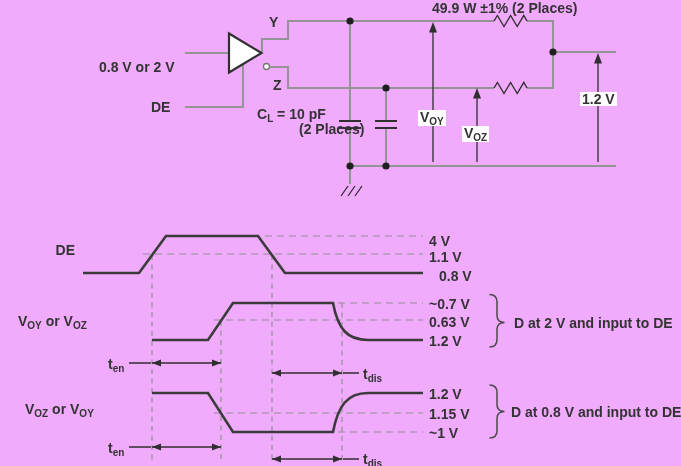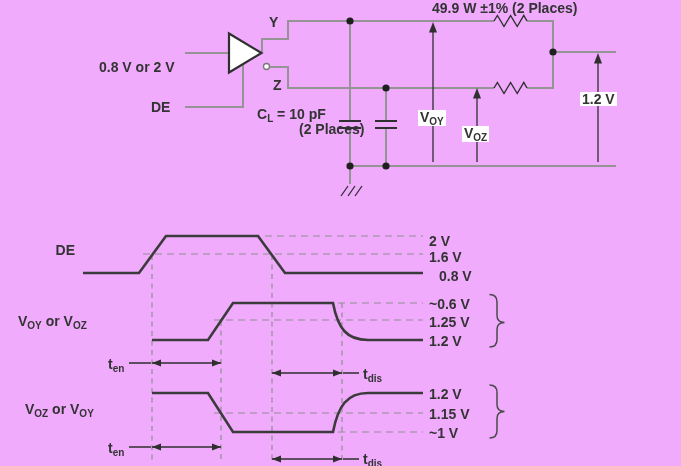--- a/index.html
+++ b/index.html
@@ -148,32 +148,34 @@
   <div class="lbl rt" style="left:34px;top:243px;width:41px;">DE</div>
 
   <div class="lbl" style="left:18px;top:314px;">
     <span>V</span><span class="sub">OY</span><span> or V</span><span class="sub">OZ</span>
   </div>
 
   <div class="lbl" style="left:1px;top:402px;margin-left:24px;">
     <span>V</span><span class="sub">OZ</span><span> or V</span><span class="sub">OY</span>
   </div>
 
-  <div class="lbl" style="left:429px;top:234px;">2 V</div>
-  <div class="lbl" style="left:429px;top:250px;">1.6 V</div>
+  <div class="lbl" style="left:429px;top:234px;">4 V</div>
+  <div class="lbl" style="left:429px;top:250px;">1.1 V</div>
   <div class="lbl" style="left:429px;top:269px;margin-left:10px;">0.8 V</div>
 
-  <div class="lbl" style="left:429px;top:297px;">~0.6 V</div>
-  <div class="lbl" style="left:429px;top:315px;">1.25 V</div>
+  <div class="lbl" style="left:429px;top:297px;">~0.7 V</div>
+  <div class="lbl" style="left:429px;top:315px;">0.63 V</div>
   <div class="lbl" style="left:429px;top:334px;">1.2 V</div>
 
   <div class="lbl" style="left:429px;top:387px;">1.2 V</div>
   <div class="lbl" style="left:429px;top:407px;">1.15 V</div>
   <div class="lbl" style="left:429px;top:426px;text-align:center;">~1 V</div>
 
+  <div class="lbl" style="left:514px;top:316px;">D at 2 V and input to DE</div>
+  <div class="lbl" style="left:511px;top:405px;">D at 0.8 V and input to DE</div>
 
   <div class="lbl" style="left:108px;top:357px;">
     <span>t</span><span class="sub">en</span>
   </div>
   <div class="lbl" style="left:363px;top:367px;">
     <span>t</span><span class="sub">dis</span>
   </div>
   <div class="lbl" style="left:108px;top:441px;">
     <span>t</span><span class="sub">en</span>
   </div>

